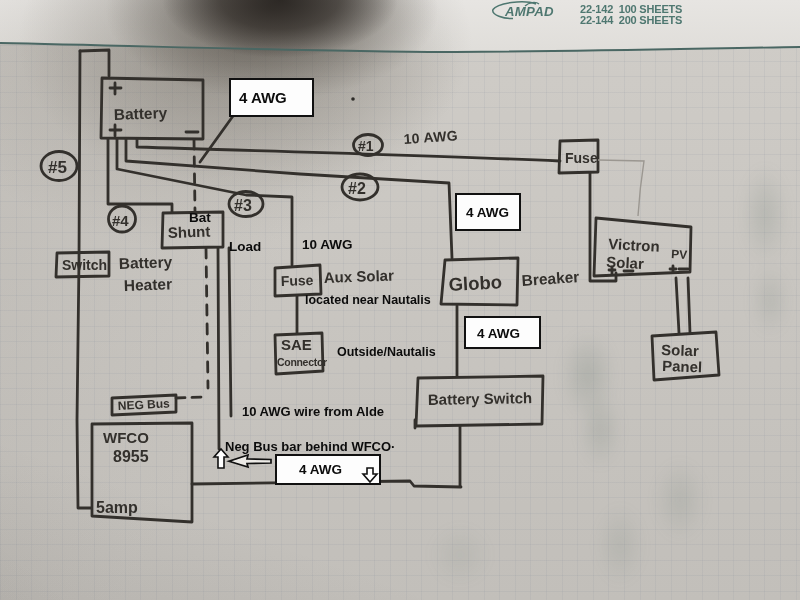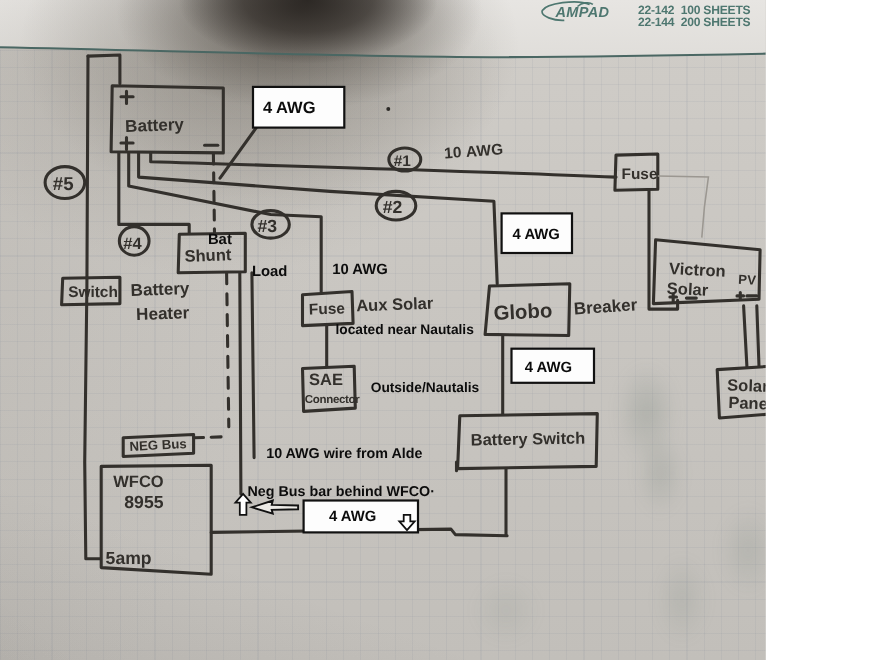--- a/index.html
+++ b/index.html
@@ -1,16 +1,16 @@
 <!DOCTYPE html>
 <html><head>
 <meta charset="utf-8">
 <style>
   html,body{margin:0;padding:0;}
-  #page{position:relative;width:696px;height:600px;overflow:hidden;
+  #page{position:relative;width:800px;height:600px;overflow:hidden;
     background:#cbc8c3;font-family:"Liberation Sans", sans-serif;}
   .lyr{position:absolute;left:0;top:0;width:800px;height:600px;}
 </style>
 </head>
 <body>
 <div id="page">
 
   <div class="lyr" style="background:
     linear-gradient(115deg, rgba(168,164,158,0.30) 0%, rgba(205,202,197,0.0) 38%),
     linear-gradient(180deg, #d0cdc8 0%, #c9c6c1 45%, #c2bfba 100%);"></div>

